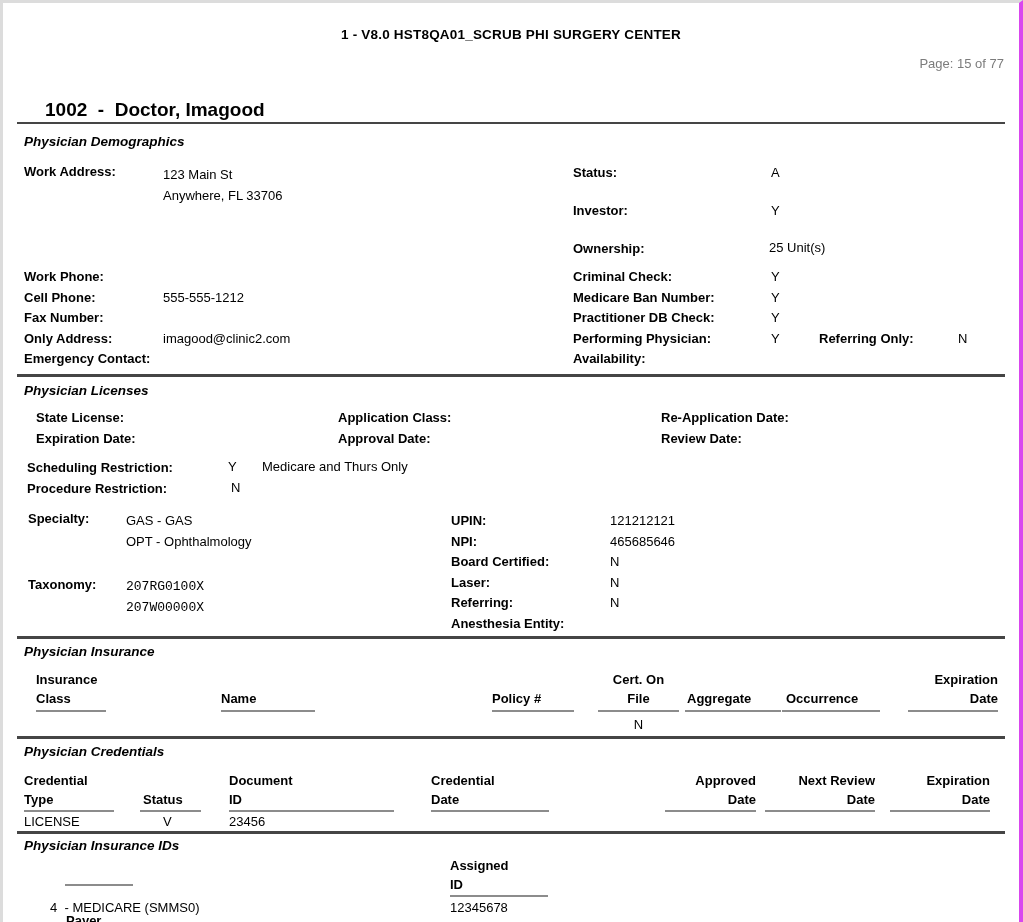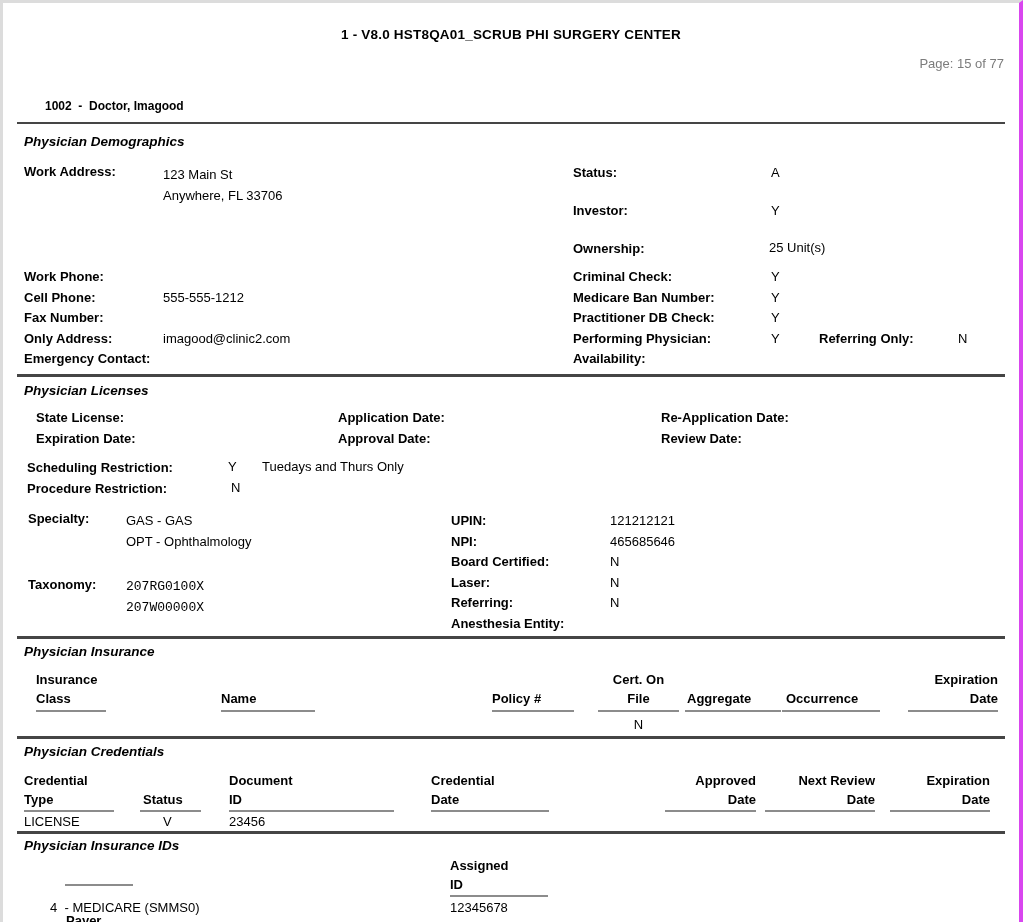--- a/index.html
+++ b/index.html
@@ -38,21 +38,21 @@
   .ctr { text-align:center; }
   .rgt { text-align:right; }
 </style>
 </head>
 <body>
 
 <div class="page">
 
   <div class="abs doc-title ctr" style="left:0; right:0; top:24px;">1 - V8.0 HST8QA01_SCRUB PHI SURGERY CENTER</div>
   <div class="abs gray rgt" style="right:15px; top:53px;">Page: 15 of 77</div>
-  <div class="abs b pre" style="left:42px; top:96px; font-size:12px;">1002  -  Doctor, Imagood</div>
+  <div class="abs b pre" style="left:42px; top:96px; font-size:19px;">1002  -  Doctor, Imagood</div>
   <div class="rule rule2" style="top:119px;"></div>
 
   <div class="abs sec-title" style="left:21px; top:131px;">Physician Demographics</div>
 
   <div class="abs b" style="left:21px; top:161px;">Work Address:</div>
   <div class="abs" style="left:160px; top:161px; line-height:21px; white-space:nowrap;">
     <div>123 Main St</div>
     <div>Anywhere, FL 33706</div>
   </div>
 
@@ -109,30 +109,30 @@
     <div class="lv">
       <span class="lbl">Availability:</span>
     </div>
   </div>
 
   <div class="rule rule3" style="top:371px;"></div>
 
   <div class="abs sec-title" style="left:21px; top:380px;">Physician Licenses</div>
 
   <div class="abs b" style="left:33px;  top:407px;">State License:</div>
-  <div class="abs b" style="left:335px; top:407px;">Application Date:</div>
+  <div class="abs b" style="left:335px; top:407px;">Application Class:</div>
   <div class="abs b" style="left:658px; top:407px;">Re-Application Date:</div>
 
   <div class="abs b" style="left:33px;  top:428px;">Expiration Date:</div>
   <div class="abs b" style="left:335px; top:428px;">Approval Date:</div>
   <div class="abs b" style="left:658px; top:428px;">Review Date:</div>
 
   <div class="abs b" style="left:24px;  top:457px;text-align:right;">Scheduling Restriction:</div>
   <div class="abs" style="left:225px; top:456px;">Y</div>
-  <div class="abs" style="left:259px; top:456px;">Tuedays and Thurs Only</div>
+  <div class="abs" style="left:259px; top:456px;">Medicare and Thurs Only</div>
 
   <div class="abs b" style="left:24px;  top:478px;">Procedure Restriction:</div>
   <div class="abs" style="left:228px; top:477px;">N</div>
 
   <div class="abs b" style="left:25px; top:508px;">Specialty:</div>
   <div class="abs" style="left:123px; top:508px; line-height:20.6px; white-space:nowrap;">
     <div>GAS - GAS</div>
     <div>OPT - Ophthalmology</div>
   </div>
 

